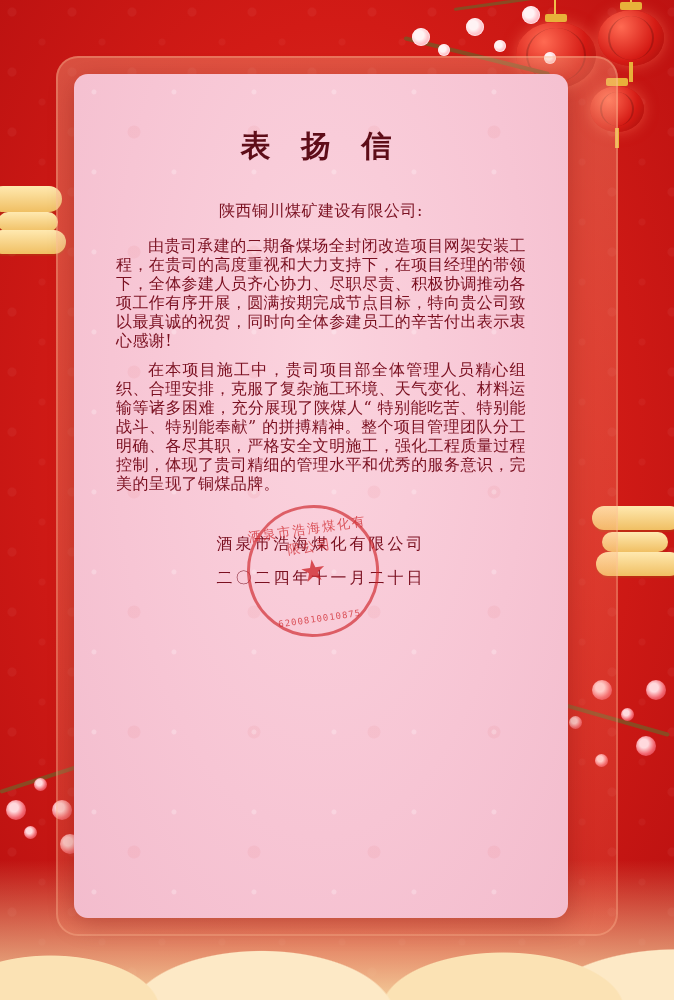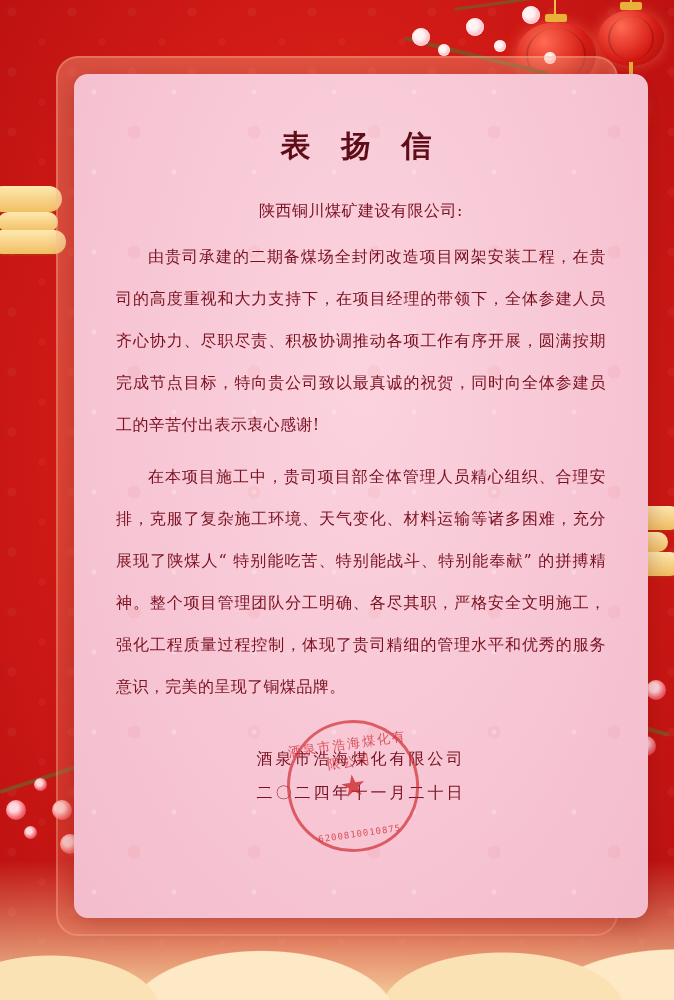--- a/index.html
+++ b/index.html
@@ -44,21 +44,21 @@
     border-radius: 22px;
     background: linear-gradient(160deg, rgba(255,190,150,0.35), rgba(255,120,90,0.18));
     box-shadow: 0 0 0 2px rgba(255,200,160,0.30) inset;
   }
 
   
   .paper {
     position: absolute;
     left: 74px;
     top: 74px;
-    width: 574px;
+    width: 494px;
     height: 844px;
     border-radius: 14px;
     background:
       radial-gradient(ellipse at 50% 35%, #fbd3de 0%, #f7c5d4 60%, #f3bccd 100%);
     box-shadow: 0 6px 26px rgba(90,0,0,0.28);
     overflow: hidden;
   }
   .paper-texture {
     position: absolute;
     inset: 0;
@@ -90,21 +90,21 @@
     font-size: 16px;
     color: #7a1020;
     margin: 0 0 14px 0;
     letter-spacing: 0.5px;
     text-align: center;
   }
 
   .para {
     font-family: "DejaVu Serif", "Liberation Serif", serif;
     font-size: 16px;
-    line-height: 42px;
+    line-height: 19px;
     color: #7a1020;
     text-indent: 32px;
     text-align: justify;
     margin: 0 0 10px 0;
     letter-spacing: 0.4px;
   }
 
   .signature {
     margin-top: 34px;
     text-align: center;

